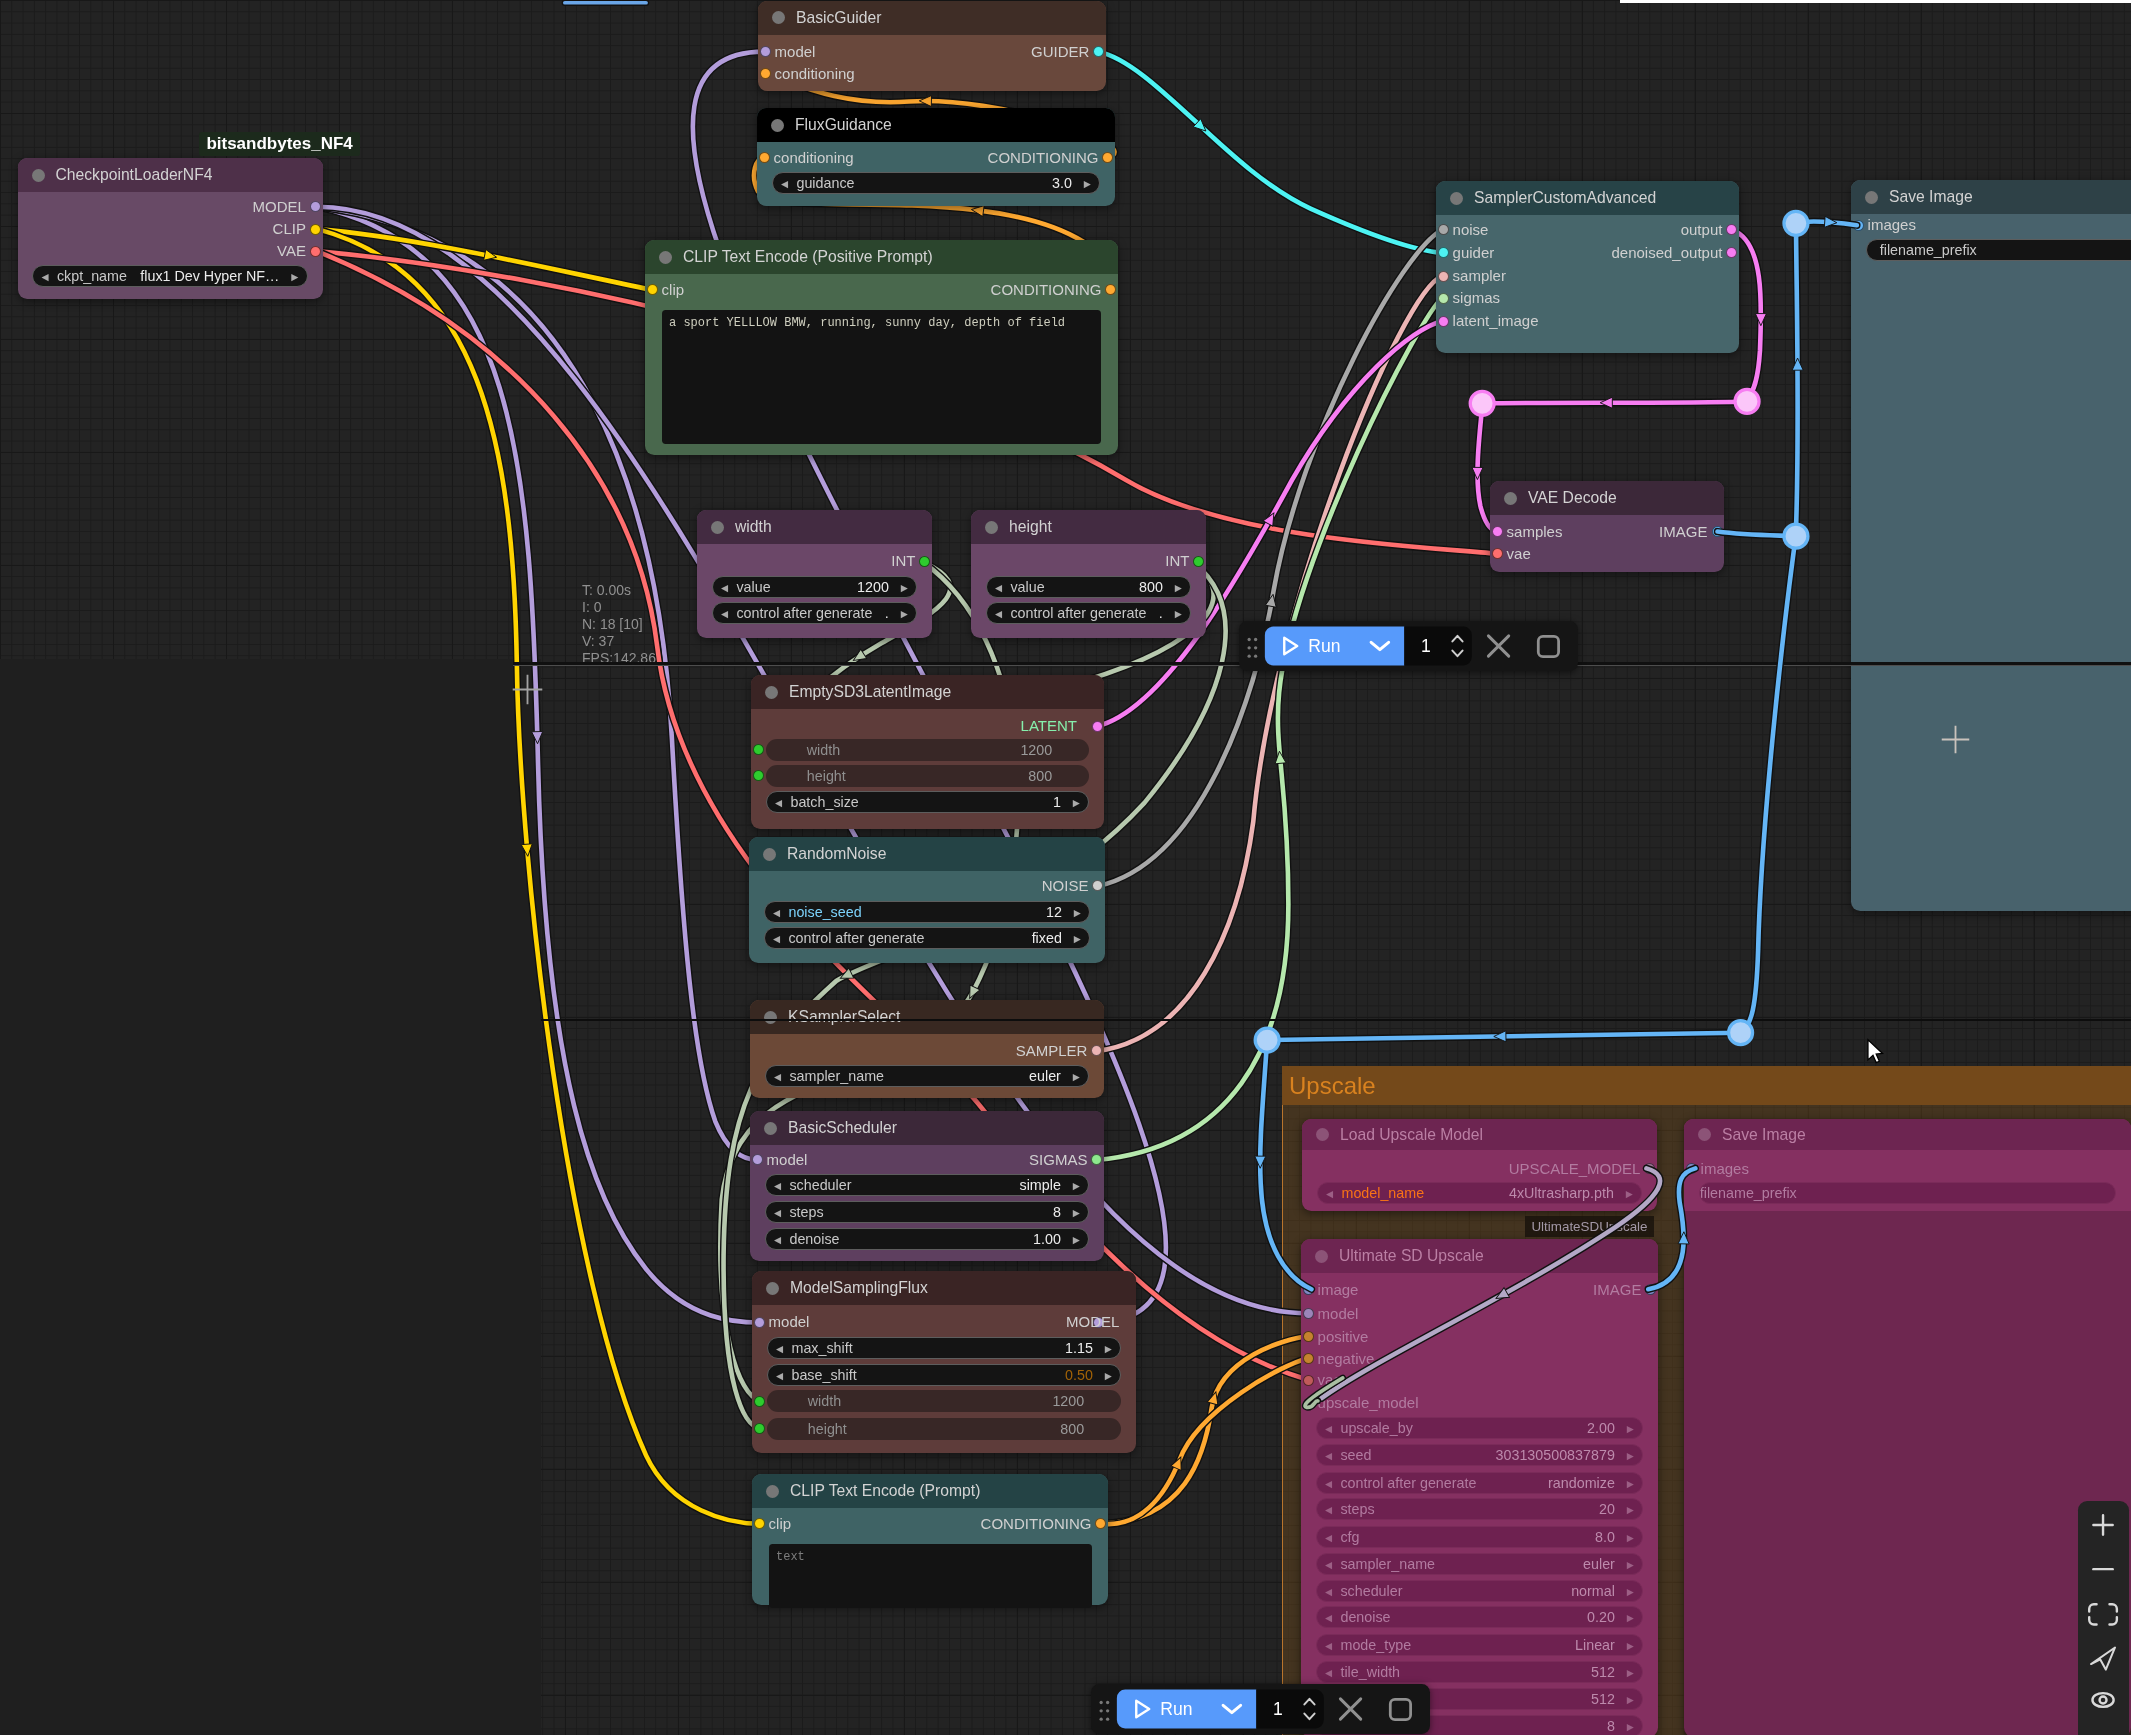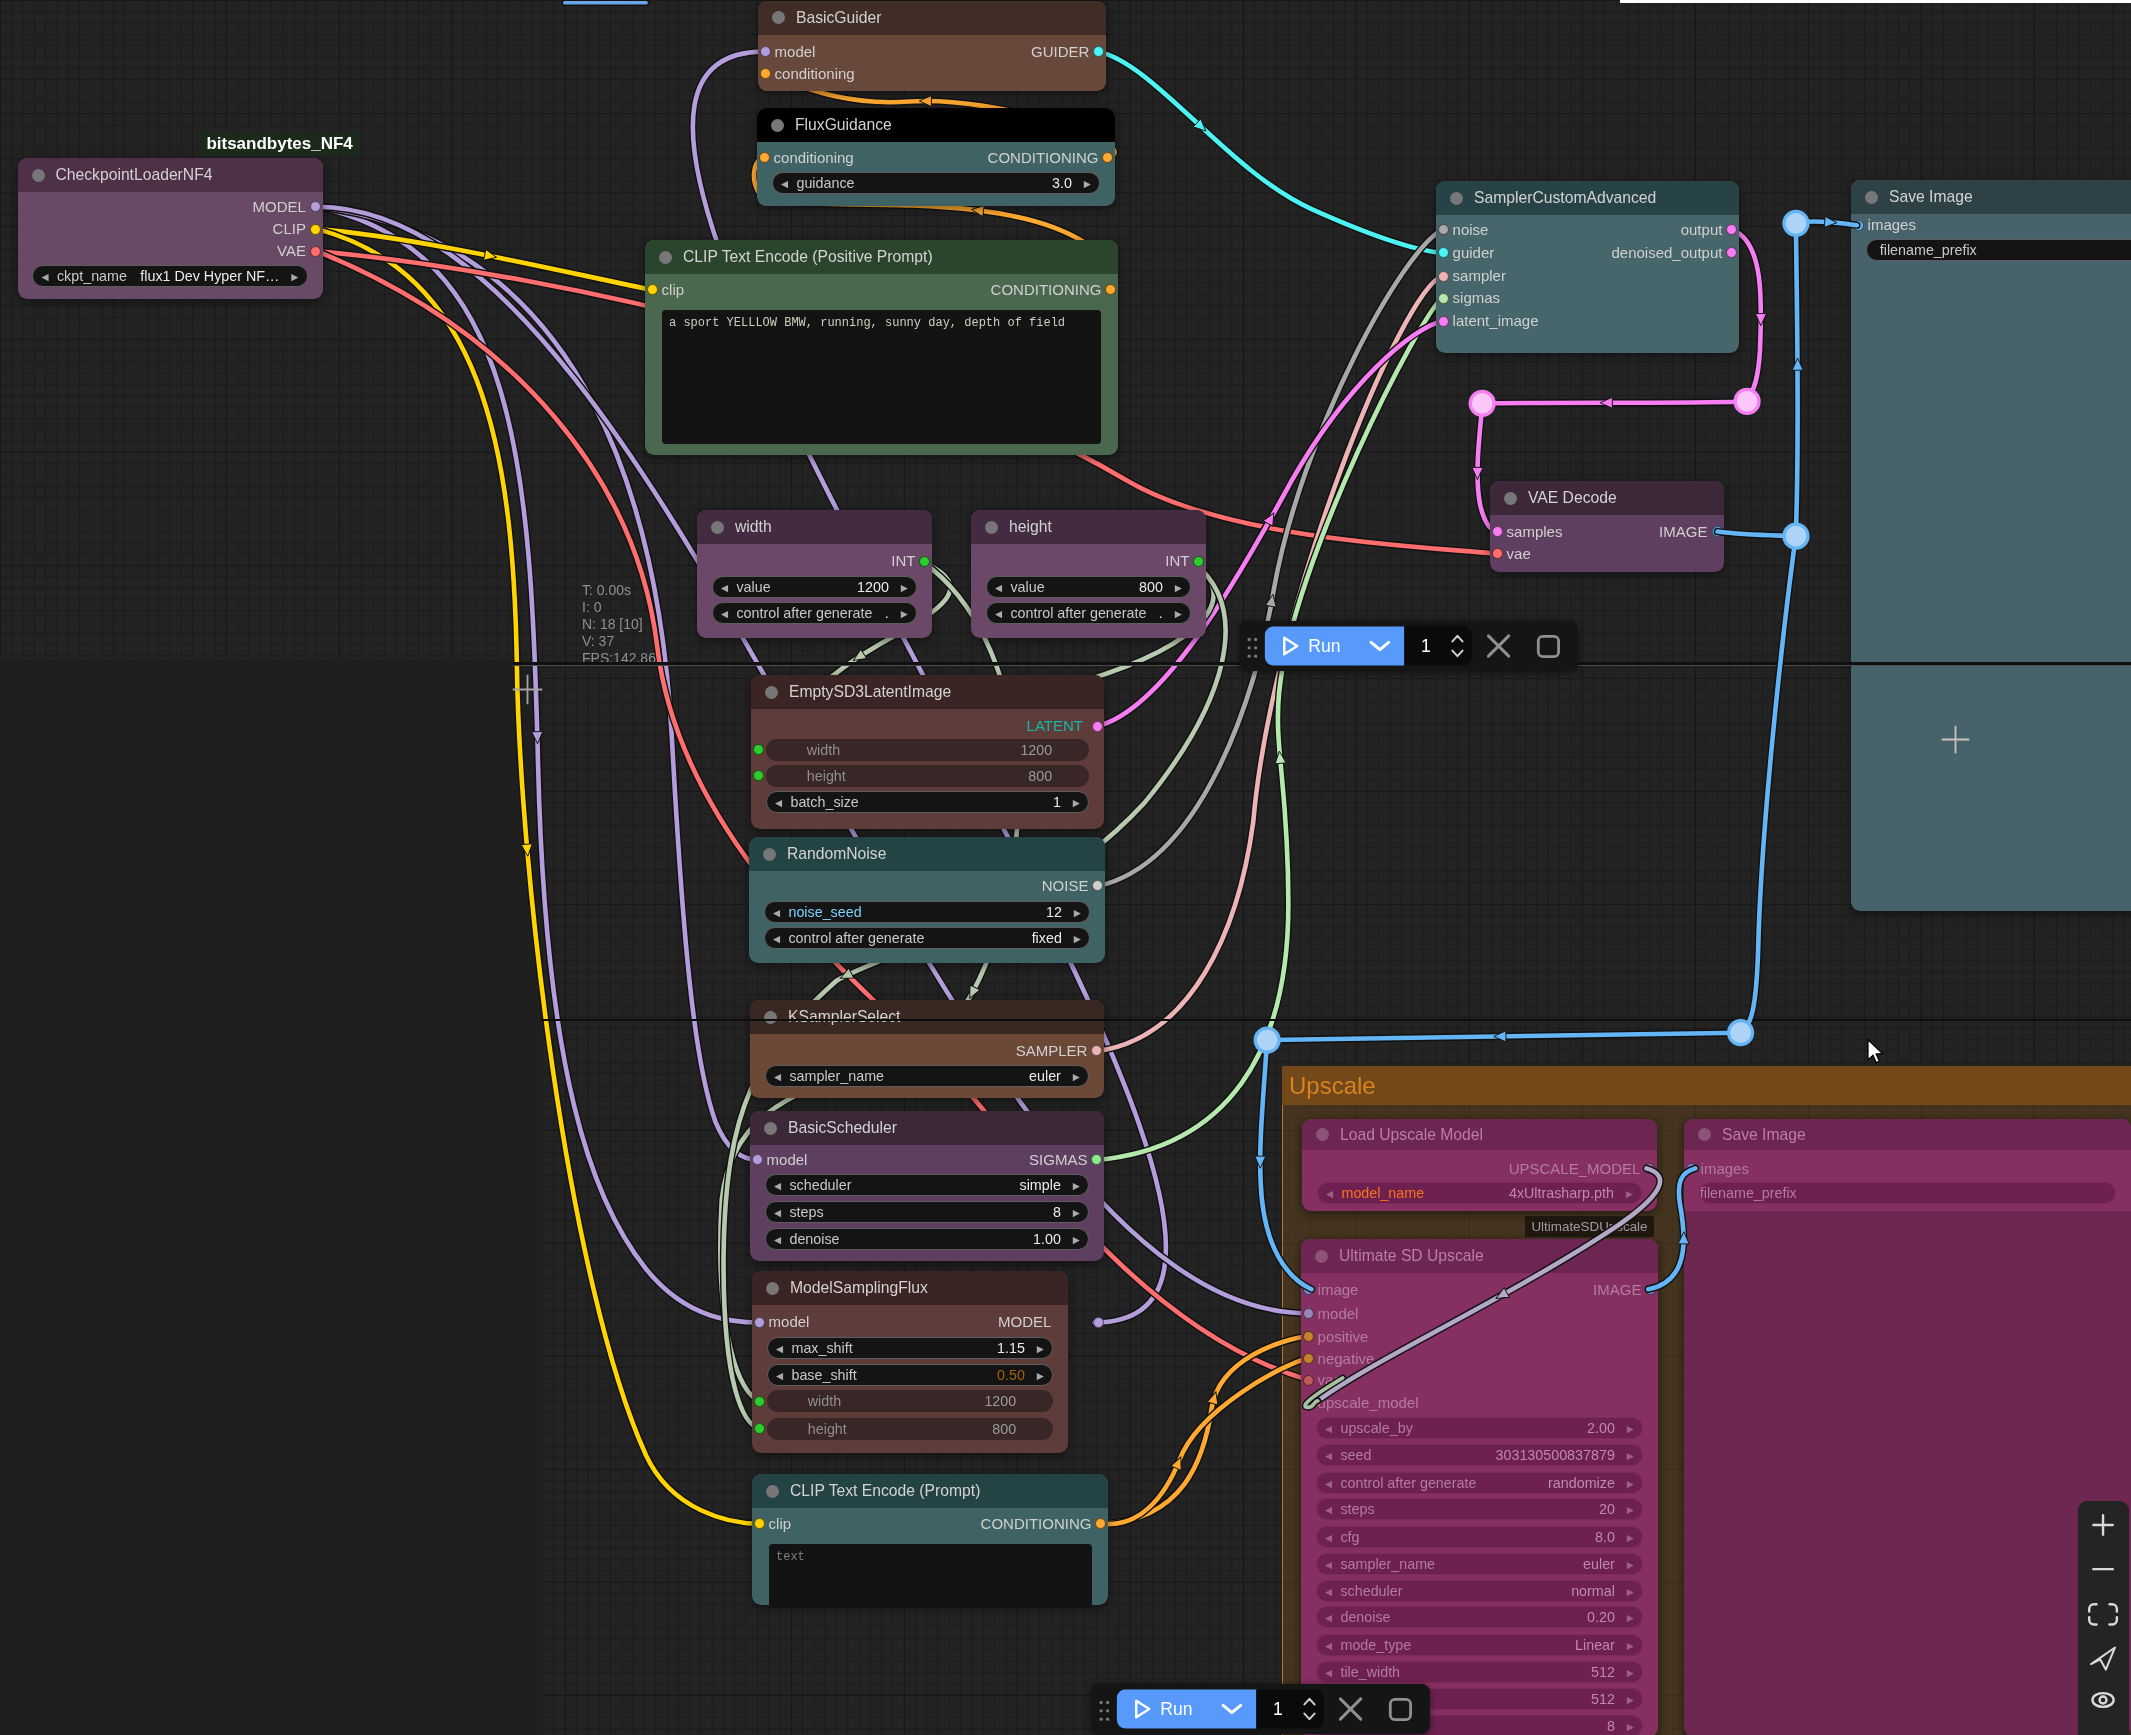--- a/index.html
+++ b/index.html
@@ -278,21 +278,21 @@
         <span class="wval" style="color:#ececec">.</span>
         <span class="arr" style="color:#aaa">▶</span>
       </div>
     </div>
 <div class="node" style="left:751px;top:675px;width:353px;height:154px;background:#5e3c3a;z-index:20">
       <div class="ntit" style="height:34px;background:#3a2424">
         <span class="ndot" style="background:#777"></span>
         <span style="color:#d3d3d3">EmptySD3LatentImage</span>
       </div>
       <div class="dot" style="left:341px;top:46px;background:#f77df2"></div>
-      <div class="slab" style="right:21px;top:42px;color:#14b8a6">LATENT</div>
+      <div class="slab" style="right:27px;top:42px;color:#86efac">LATENT</div>
       <div class="dot" style="left:1.8px;top:69px;background:#2ecc2e"></div>
       <div class="dot" style="left:1.8px;top:95px;background:#2ecc2e"></div>
       <div class="pill" style="left:14.8px;right:14.8px;top:64px;background:rgba(25,21,21,.55);border:none">
         <span class="dlab" style="color:#8f8f8f">width</span>
         <span class="dval" style="color:#9a9a9a">1200</span>
       </div>
       <div class="pill" style="left:14.8px;right:14.8px;top:90px;background:rgba(25,21,21,.55);border:none">
         <span class="dlab" style="color:#8f8f8f">height</span>
         <span class="dval" style="color:#9a9a9a">800</span>
       </div>
@@ -358,21 +358,21 @@
         <span class="wval" style="color:#ececec">8</span>
         <span class="arr" style="color:#aaa">▶</span>
       </div>
       <div class="pill" style="left:14.8px;right:14.8px;top:117px;background:#141414;border:0.9px solid #5d5d5d">
         <span class="arr" style="color:#aaa">◀</span>
         <span class="wlab" style="color:#c9c9c9">denoise</span>
         <span class="wval" style="color:#ececec">1.00</span>
         <span class="arr" style="color:#aaa">▶</span>
       </div>
     </div>
-<div class="node" style="left:752px;top:1271px;width:316px;height:182px;background:#5e3c3a;z-index:20">
+<div class="node" style="left:752px;top:1271px;width:384px;height:182px;background:#5e3c3a;z-index:20">
       <div class="ntit" style="height:34px;background:#3a2424">
         <span class="ndot" style="background:#777"></span>
         <span style="color:#d3d3d3">ModelSamplingFlux</span>
       </div>
       <div class="dot" style="left:1.8px;top:46px;background:#b39ddb"></div>
       <div class="slab" style="left:16.6px;top:42px;color:#d0d0d0">model</div>
       <div class="dot" style="left:341px;top:46px;background:#b39ddb"></div>
       <div class="slab" style="right:16.6px;top:42px;color:#d0d0d0">MODEL</div>
       <div class="dot" style="left:1.8px;top:125px;background:#2ecc2e"></div>
       <div class="dot" style="left:1.8px;top:152px;background:#2ecc2e"></div>

